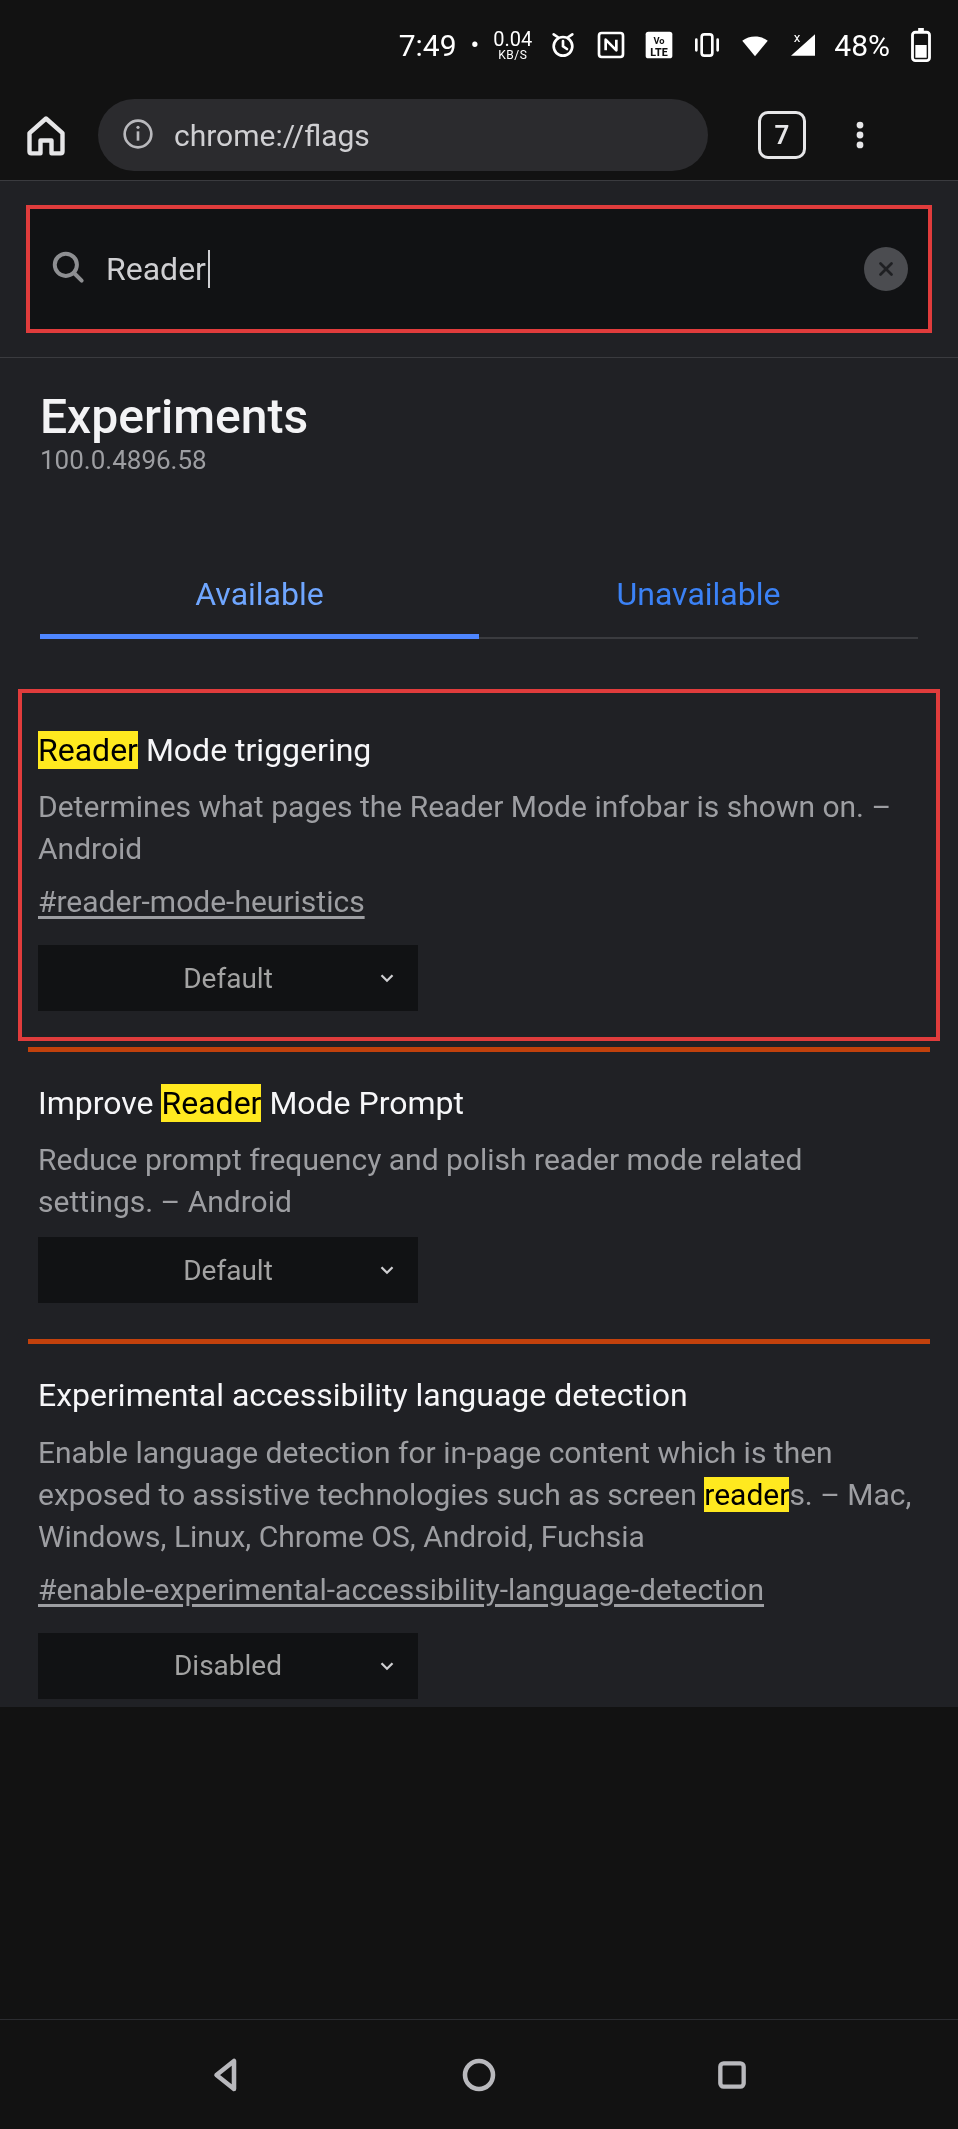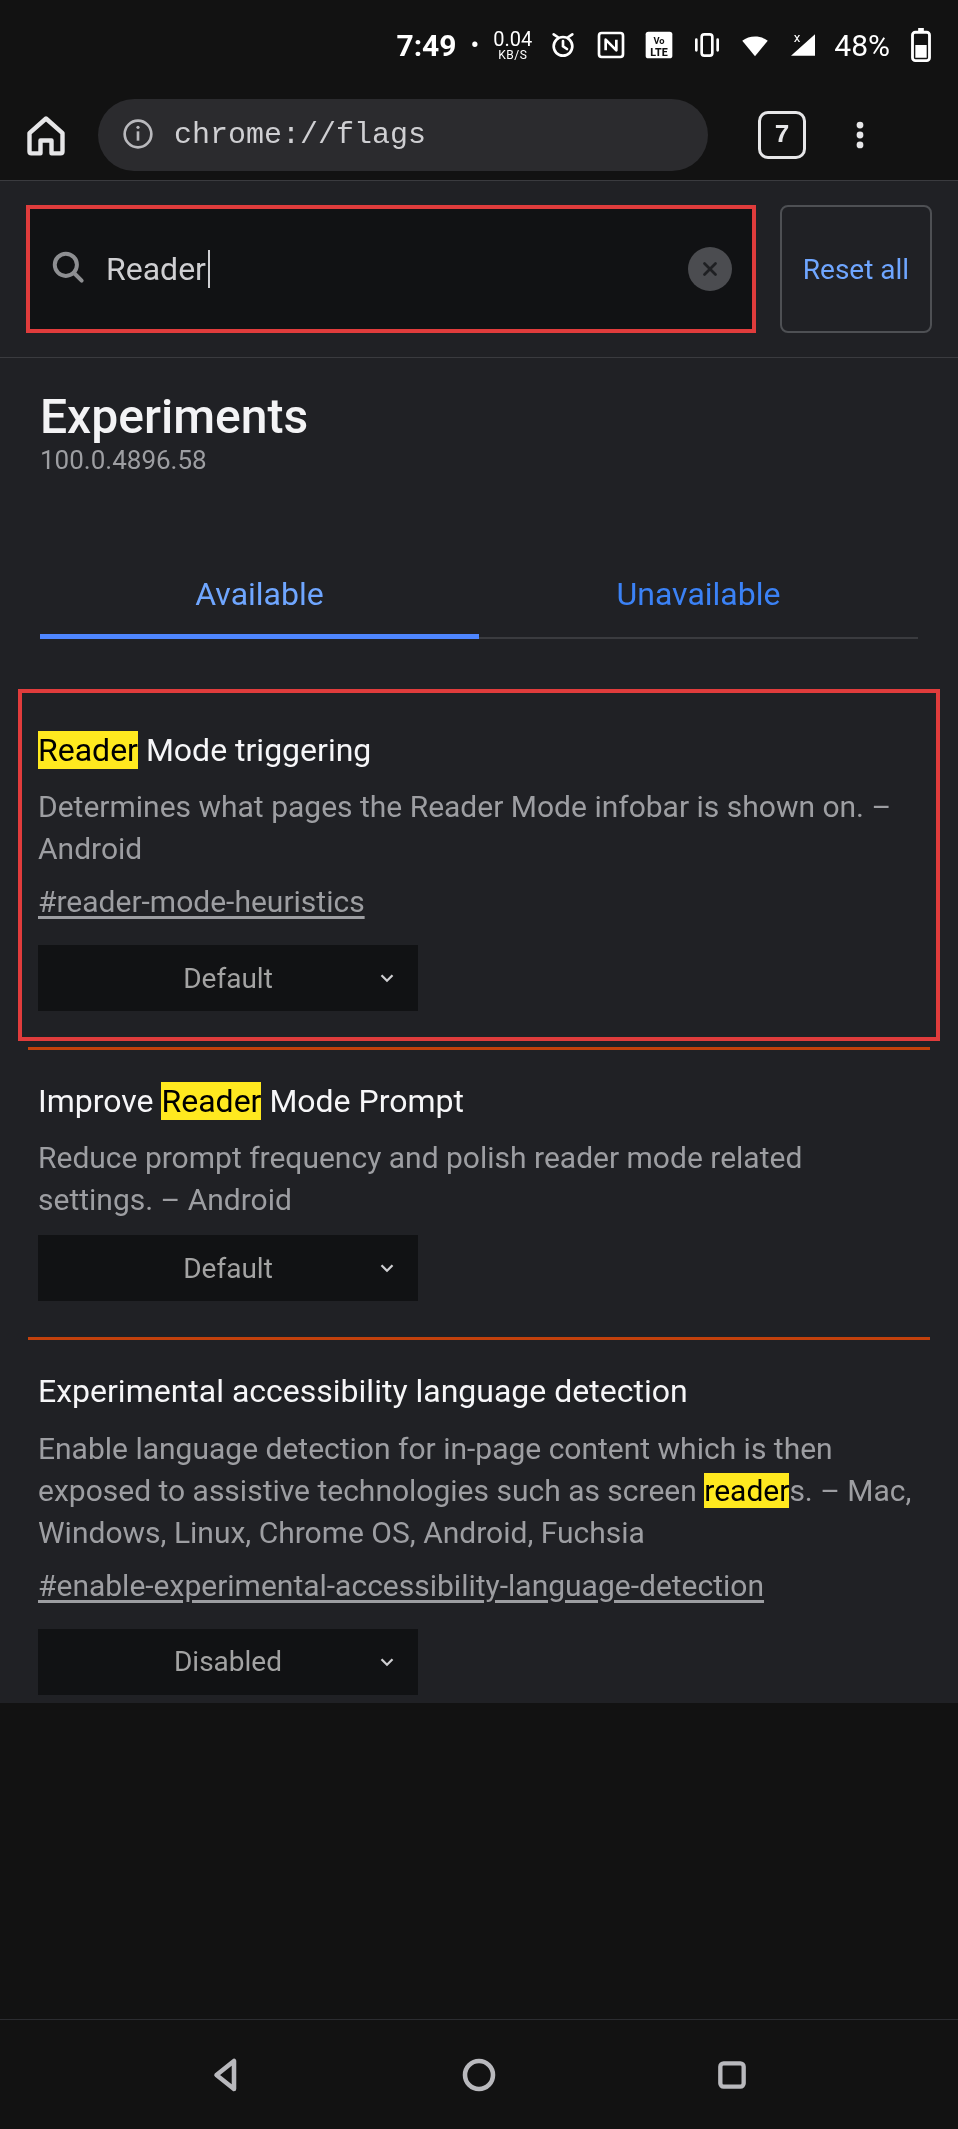--- a/index.html
+++ b/index.html
@@ -15,37 +15,36 @@
     height: 90px;
     background: #121212;
     display: flex;
     align-items: center;
     justify-content: flex-end;
     padding: 0 20px;
     gap: 14px;
     font-size: 26px;
     color: #fff;
   }
-  .status-bar .clock { font-size: 30px; font-weight: 700; }
+  .status-bar .clock { font-size: 30px; font-weight: 400; }
   .status-bar .dot { font-size: 26px; }
   .status-bar .kbs { display:flex; flex-direction:column; align-items:center; line-height:1; }
   .status-bar .kbs .n { font-size: 20px; }
   .status-bar .kbs .u { font-size: 12px; letter-spacing: 0.5px; }
   .status-bar .ic { width:34px; height:34px; display:inline-flex; align-items:center; justify-content:center; }
   .status-bar .batt-txt { font-size: 30px; font-weight: 400; }
 
   
   .toolbar {
     height: 90px;
     background: #121212;
     display: flex;
     align-items: center;
     padding: 0 18px;
     gap: 20px;
-    font-family: Liberation Mono, monospace;
   }
   .home-icon { width:56px; height:56px; display:flex; align-items:center; justify-content:center; }
   .url-pill {
     flex: 1;
     height: 72px;
     background: #2b2b2e;
     border-radius: 36px;
     display: flex;
     align-items: center;
     padding: 0 24px;
@@ -145,21 +144,21 @@
   .tab.active::after {
     content:"";
     position:absolute; left:0; right:0; bottom:-2px;
     height:5px; background:#4e86ff;
   }
 
   .flags { padding: 60px 28px 0 28px; }
 
   .flag-card {
     position: relative;
-    border-bottom: 3px solid #c2410c;
+    border-bottom: 5px solid #c2410c;
     padding: 30px 10px 36px 10px;
   }
   .flag-card.boxed::before {
     content:"";
     position:absolute;
     left:-10px; right:-10px; top:-10px; bottom: 6px;
     border: 4px solid #e03c3c;
     pointer-events:none;
   }
   .flag-card:last-child { border-bottom: none; padding-bottom: 8px; }
@@ -316,23 +315,20 @@
         <span>Reader</span>
           <span class="cursor"></span>
       </span>
       <span class="clear-ic">
         <svg viewBox="0 0 24 24" width="22" height="22" stroke="#1f2023" stroke-width="3" stroke-linecap="round">
             <line x1="6" y1="6" x2="18" y2="18"></line>
             <line x1="18" y1="6" x2="6" y2="18"></line>
           </svg>
       </span>
     </div>
-    <div class="reset-btn">
-      <span>Reset all</span>
-    </div>
   </div>
 
   <div class="header-row">
     <h1>Experiments</h1>
     <span class="ver">100.0.4896.58</span>
   </div>
 
   <div class="tabs">
     <div class="tab active">
       <span>Available</span>

